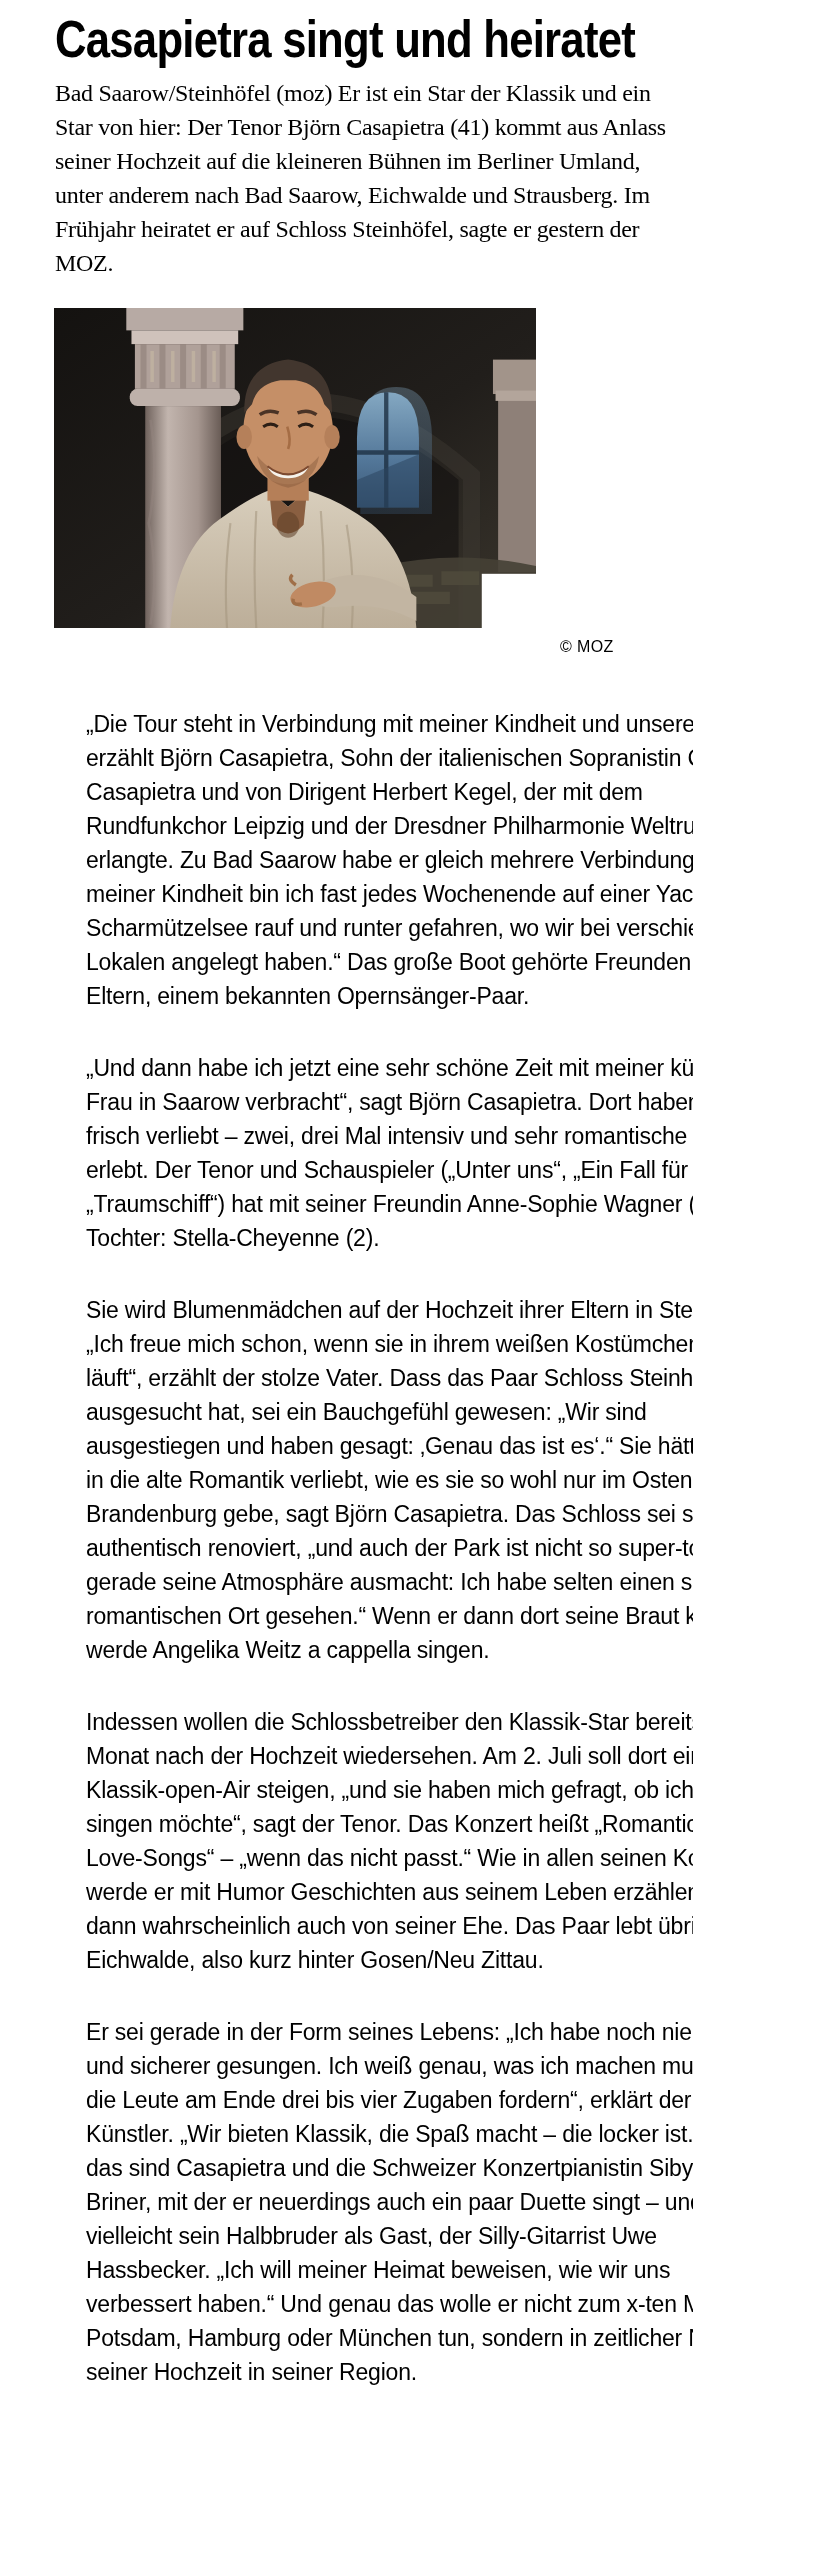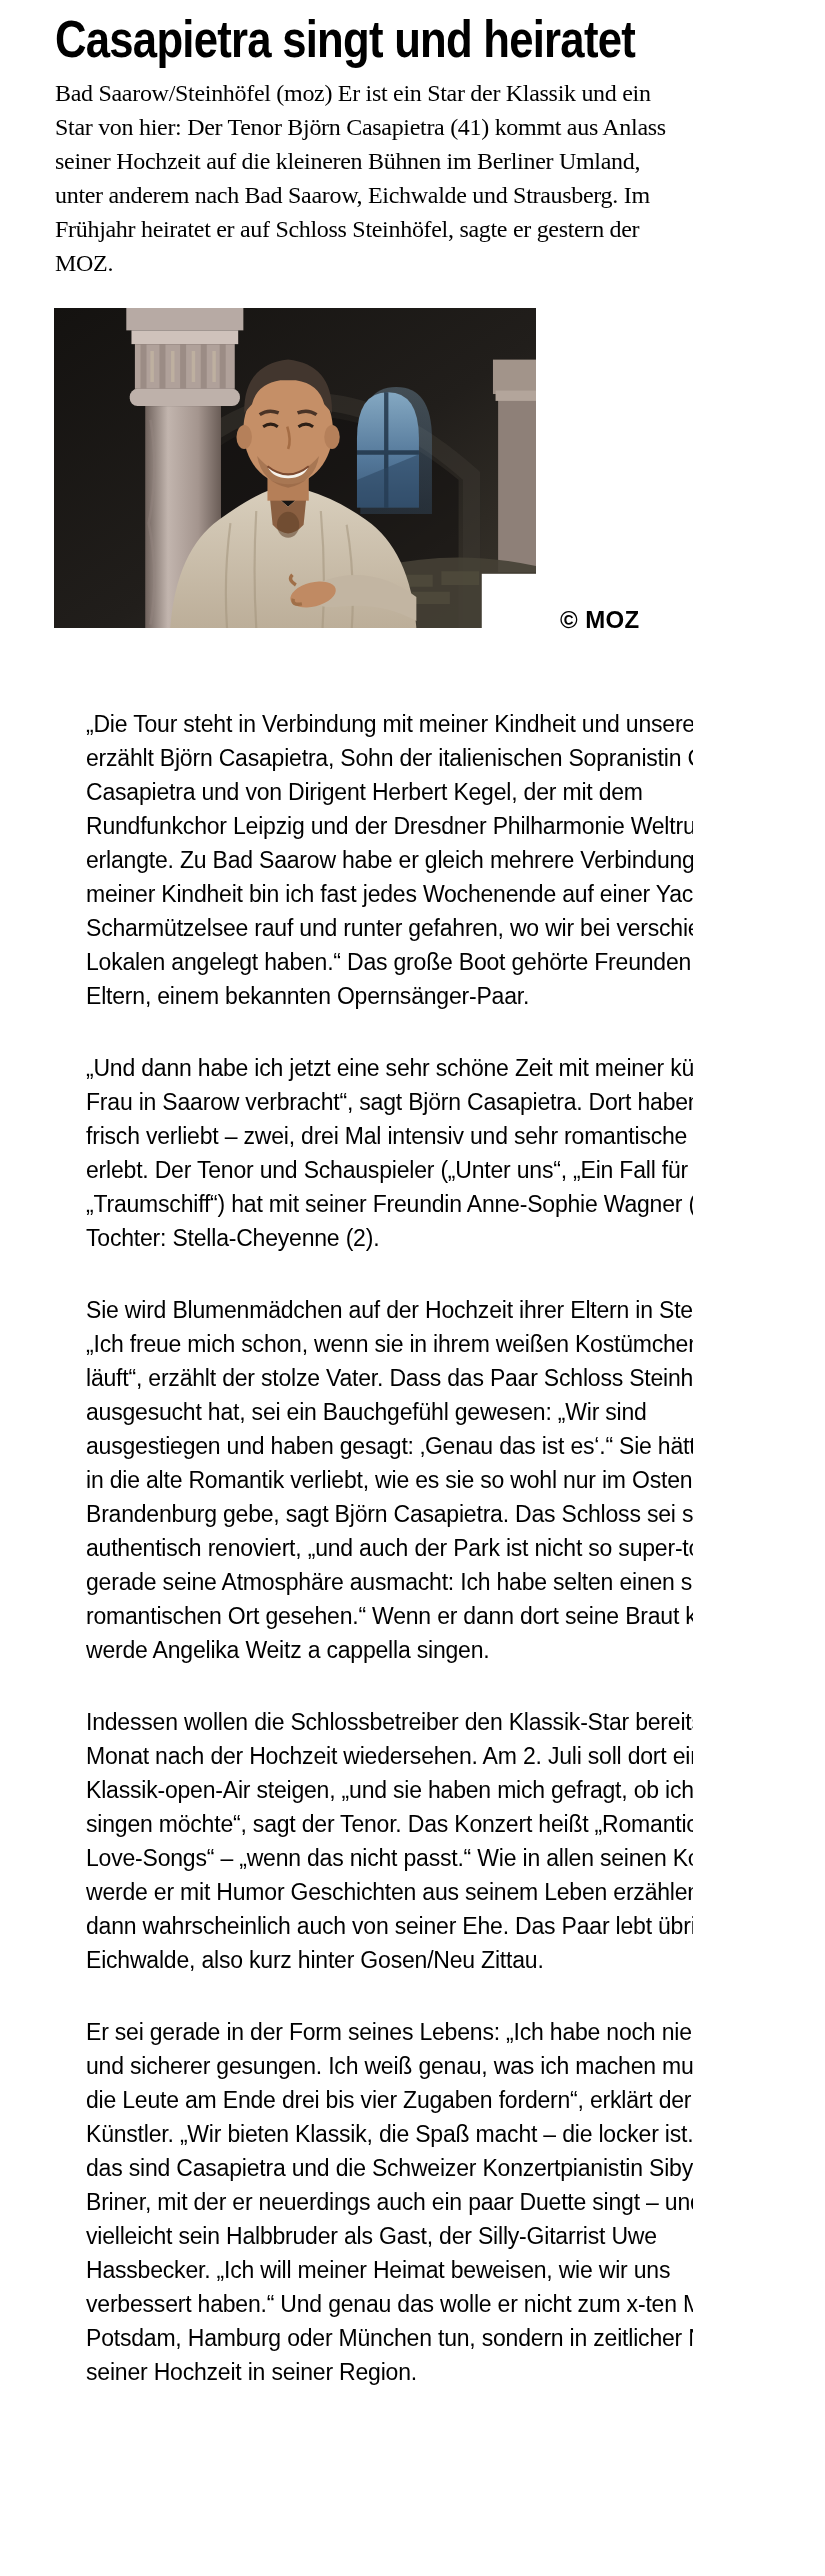--- a/index.html
+++ b/index.html
@@ -41,23 +41,23 @@
     position:absolute;
     left:54px;
     top:308px;
     width:482px;
     height:320px;
   }
   .photo svg{display:block;width:100%;height:100%;}
   .photo-credit{
     position:absolute;
     left:560px;
-    top:606px;
-    font-weight:bold;
-    font-size:24px;
+    top:638px;
+    font-weight:normal;
+    font-size:16px;
     letter-spacing:0.4px;
     white-space:nowrap;
   }
   .body-text{
     position:absolute;
     left:66px;
     top:707px;
     margin-left:20px;
   }
   .body-text p{

